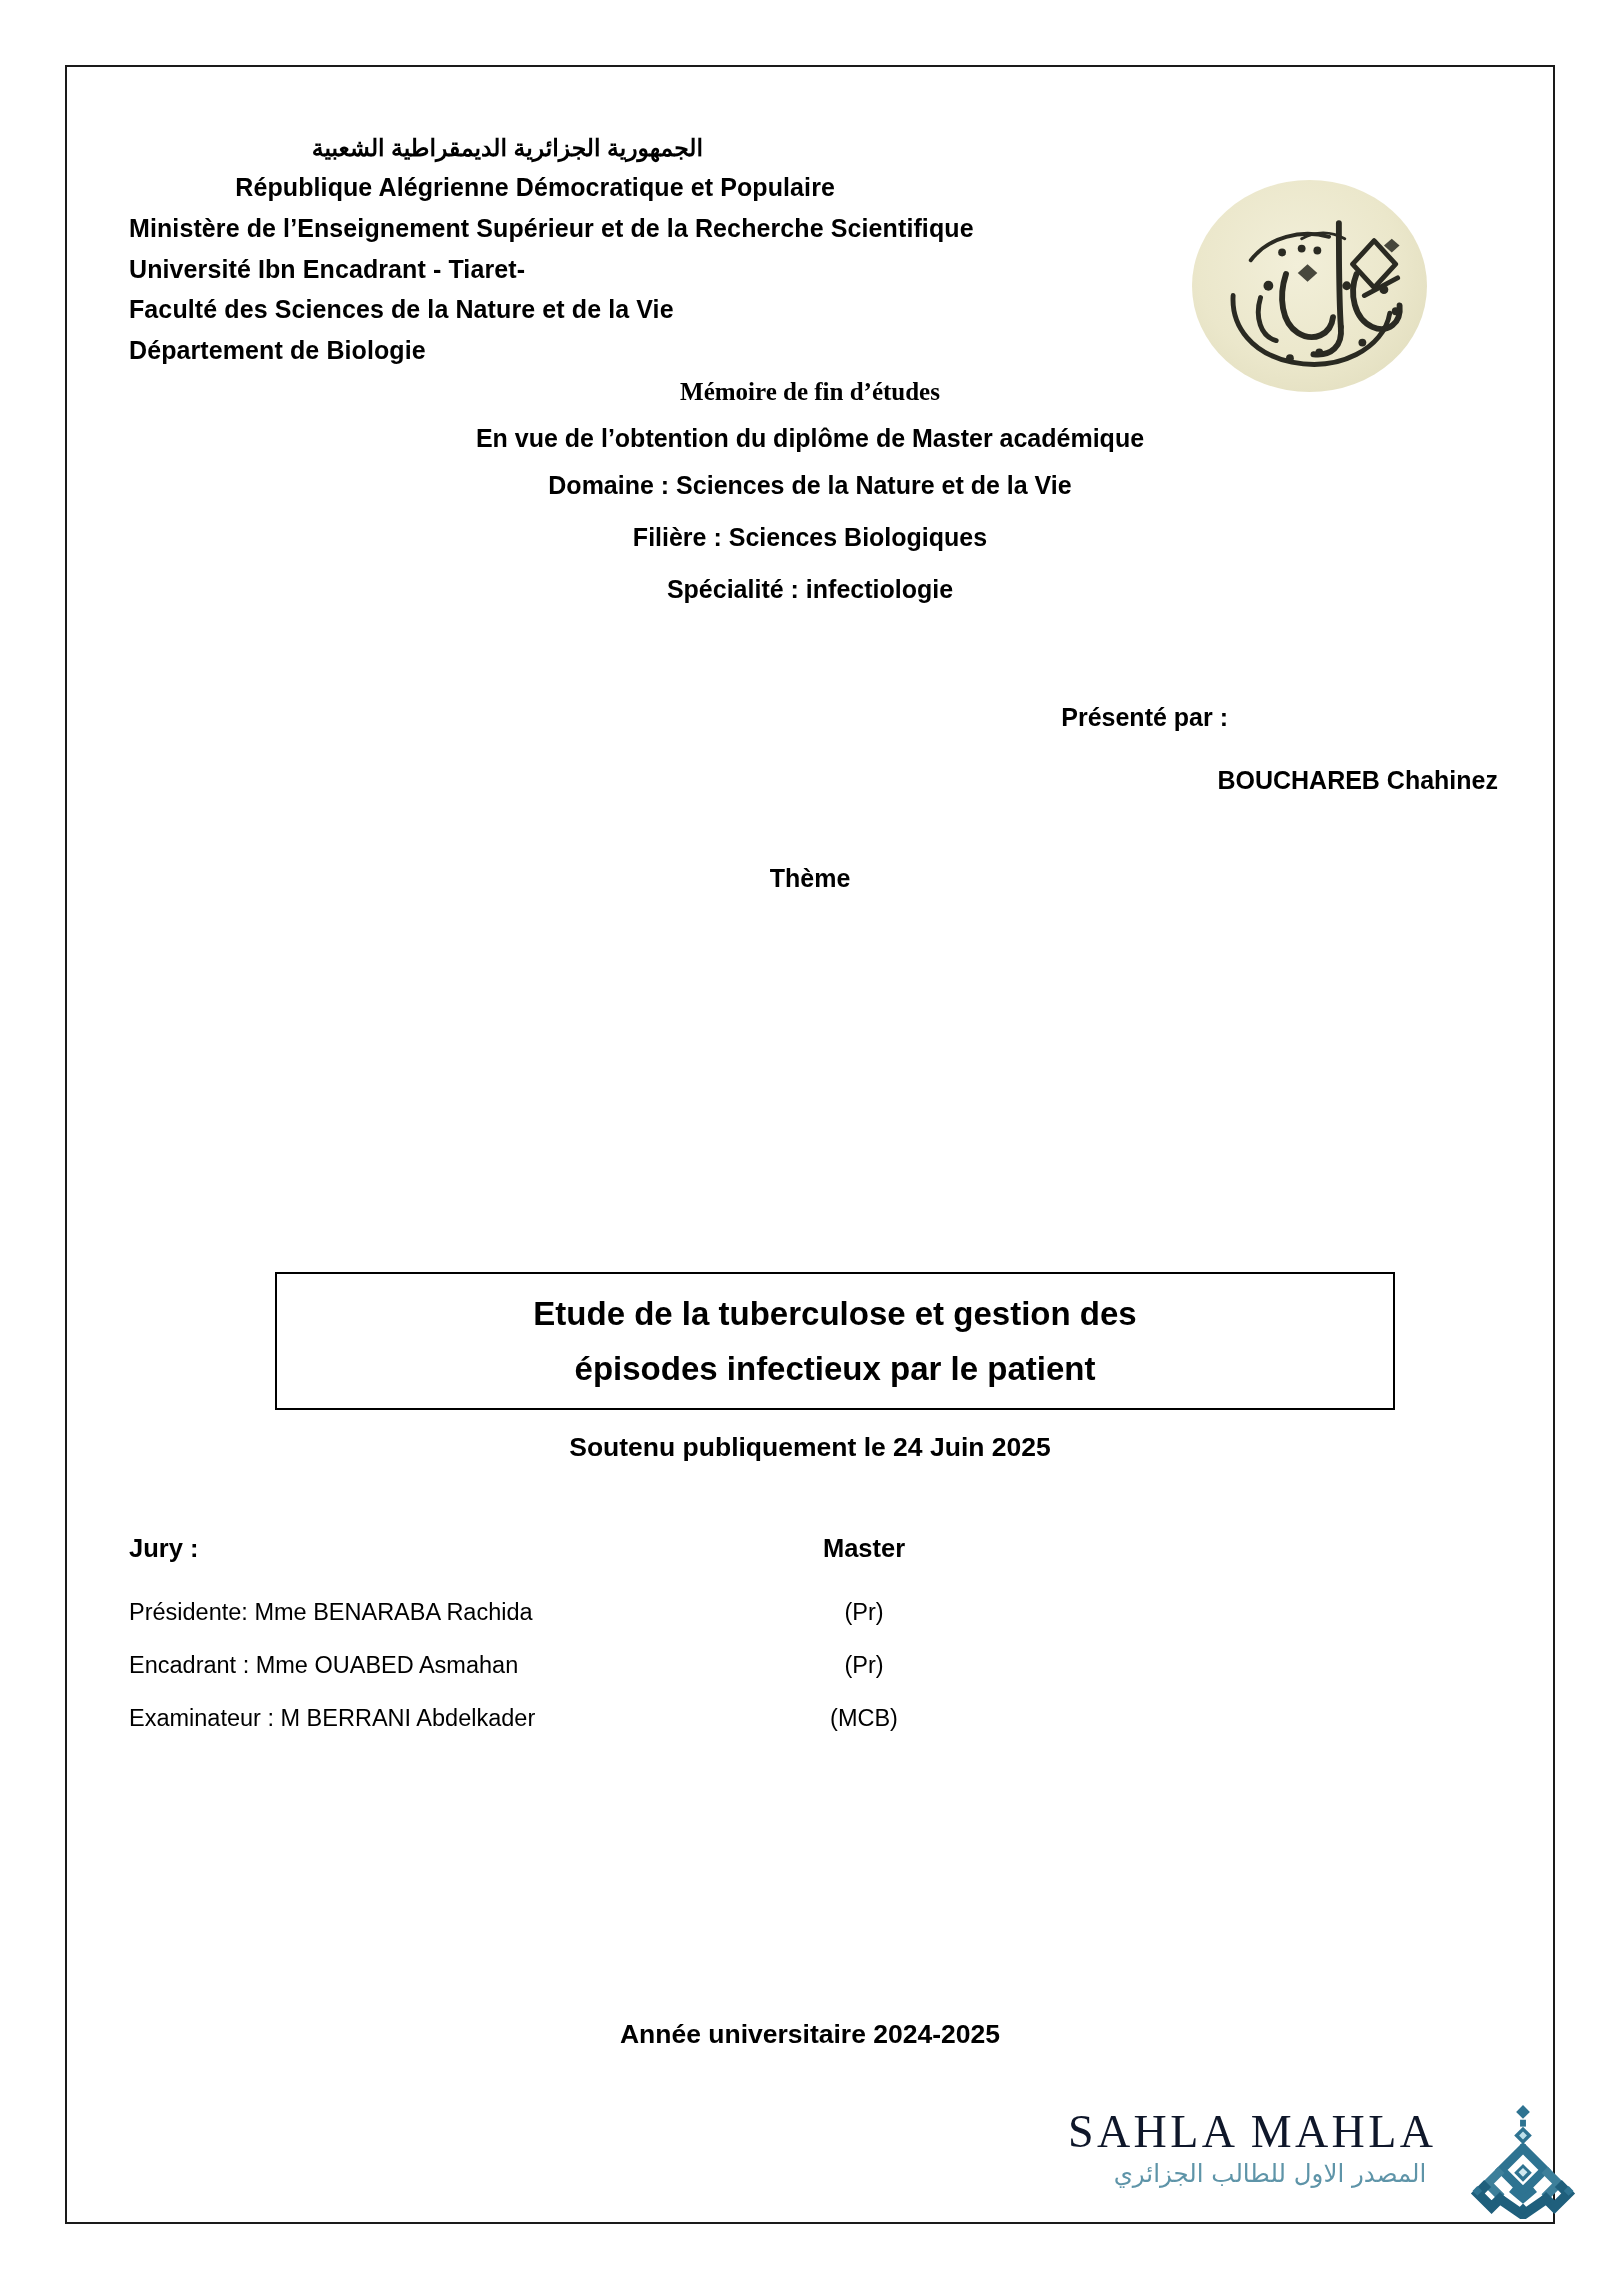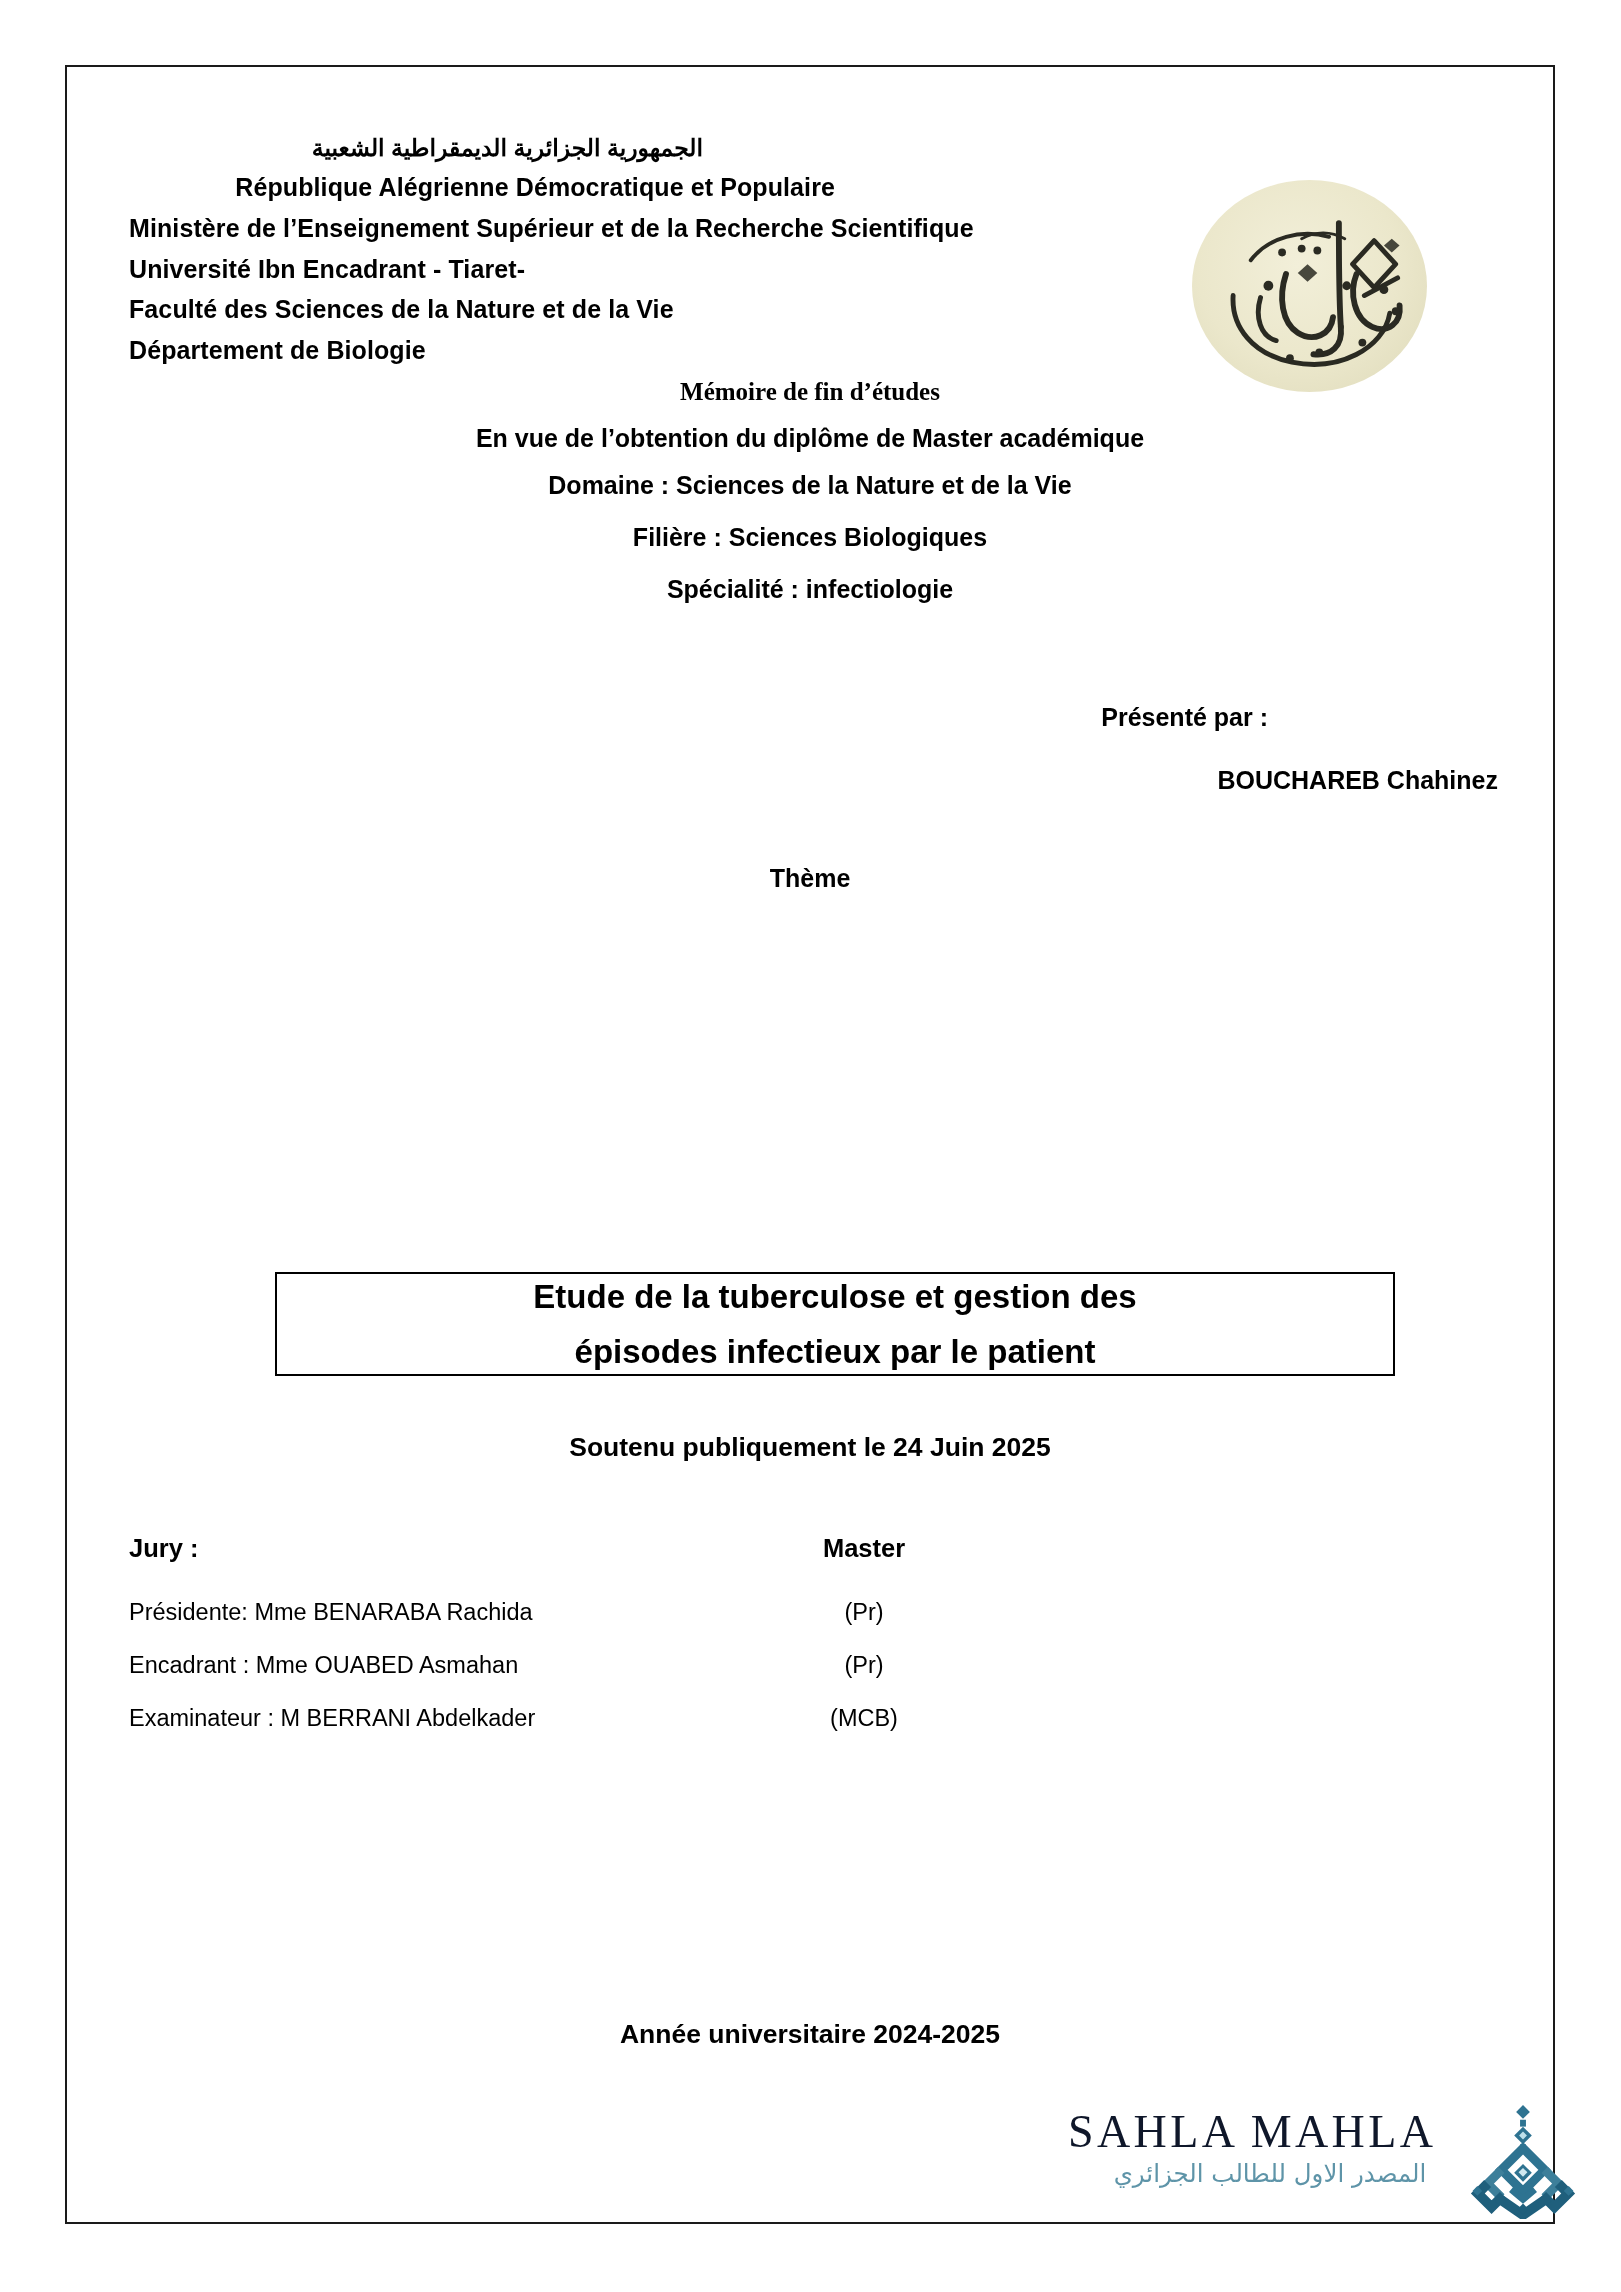--- a/index.html
+++ b/index.html
@@ -97,21 +97,21 @@
     font-weight: bold;
     font-size: 25px;
   }
 
   
   #theme-box {
     position: absolute;
     left: 208px;
     top: 1205px;
     width: 1120px;
-    height: 104px;
+    height: 138px;
     border: 2px solid #000;
     box-sizing: border-box;
     display: flex;
     flex-direction: column;
     align-items: center;
     justify-content: center;
   }
   #theme-box .theme-line {
     font-weight: bold;
     font-size: 33px;
@@ -250,21 +250,21 @@
       </g>
     </svg>
   </div>
 
   <div class="mid-line" style="top:312px;font-family:Liberation Serif, serif;">Mémoire de fin d’études</div>
   <div class="mid-line" style="top:359px;">En vue de l’obtention du diplôme de Master académique</div>
   <div class="mid-line" style="top:406px;">Domaine : Sciences de la Nature et de la Vie</div>
   <div class="mid-line" style="top:458px;">Filière : Sciences Biologiques</div>
   <div class="mid-line" style="top:510px;">Spécialité : infectiologie</div>
 
-  <div id="presented-by-label" style="top:636px;margin-left:40px;">Présenté par :</div>
+  <div id="presented-by-label" style="top:636px;">Présenté par :</div>
   <div id="author-name" style="top:699px;">BOUCHAREB Chahinez</div>
 
   <div class="mid-line" style="top:799px;">Thème</div>
 
   <div id="theme-box">
     <div class="theme-line">Etude de la tuberculose et gestion des</div>
     <div class="theme-line">épisodes infectieux par le patient</div>
   </div>
 
   <div class="mid-line" style="top:1367px; font-size:26.5px;">Soutenu publiquement le 24 Juin 2025</div>

